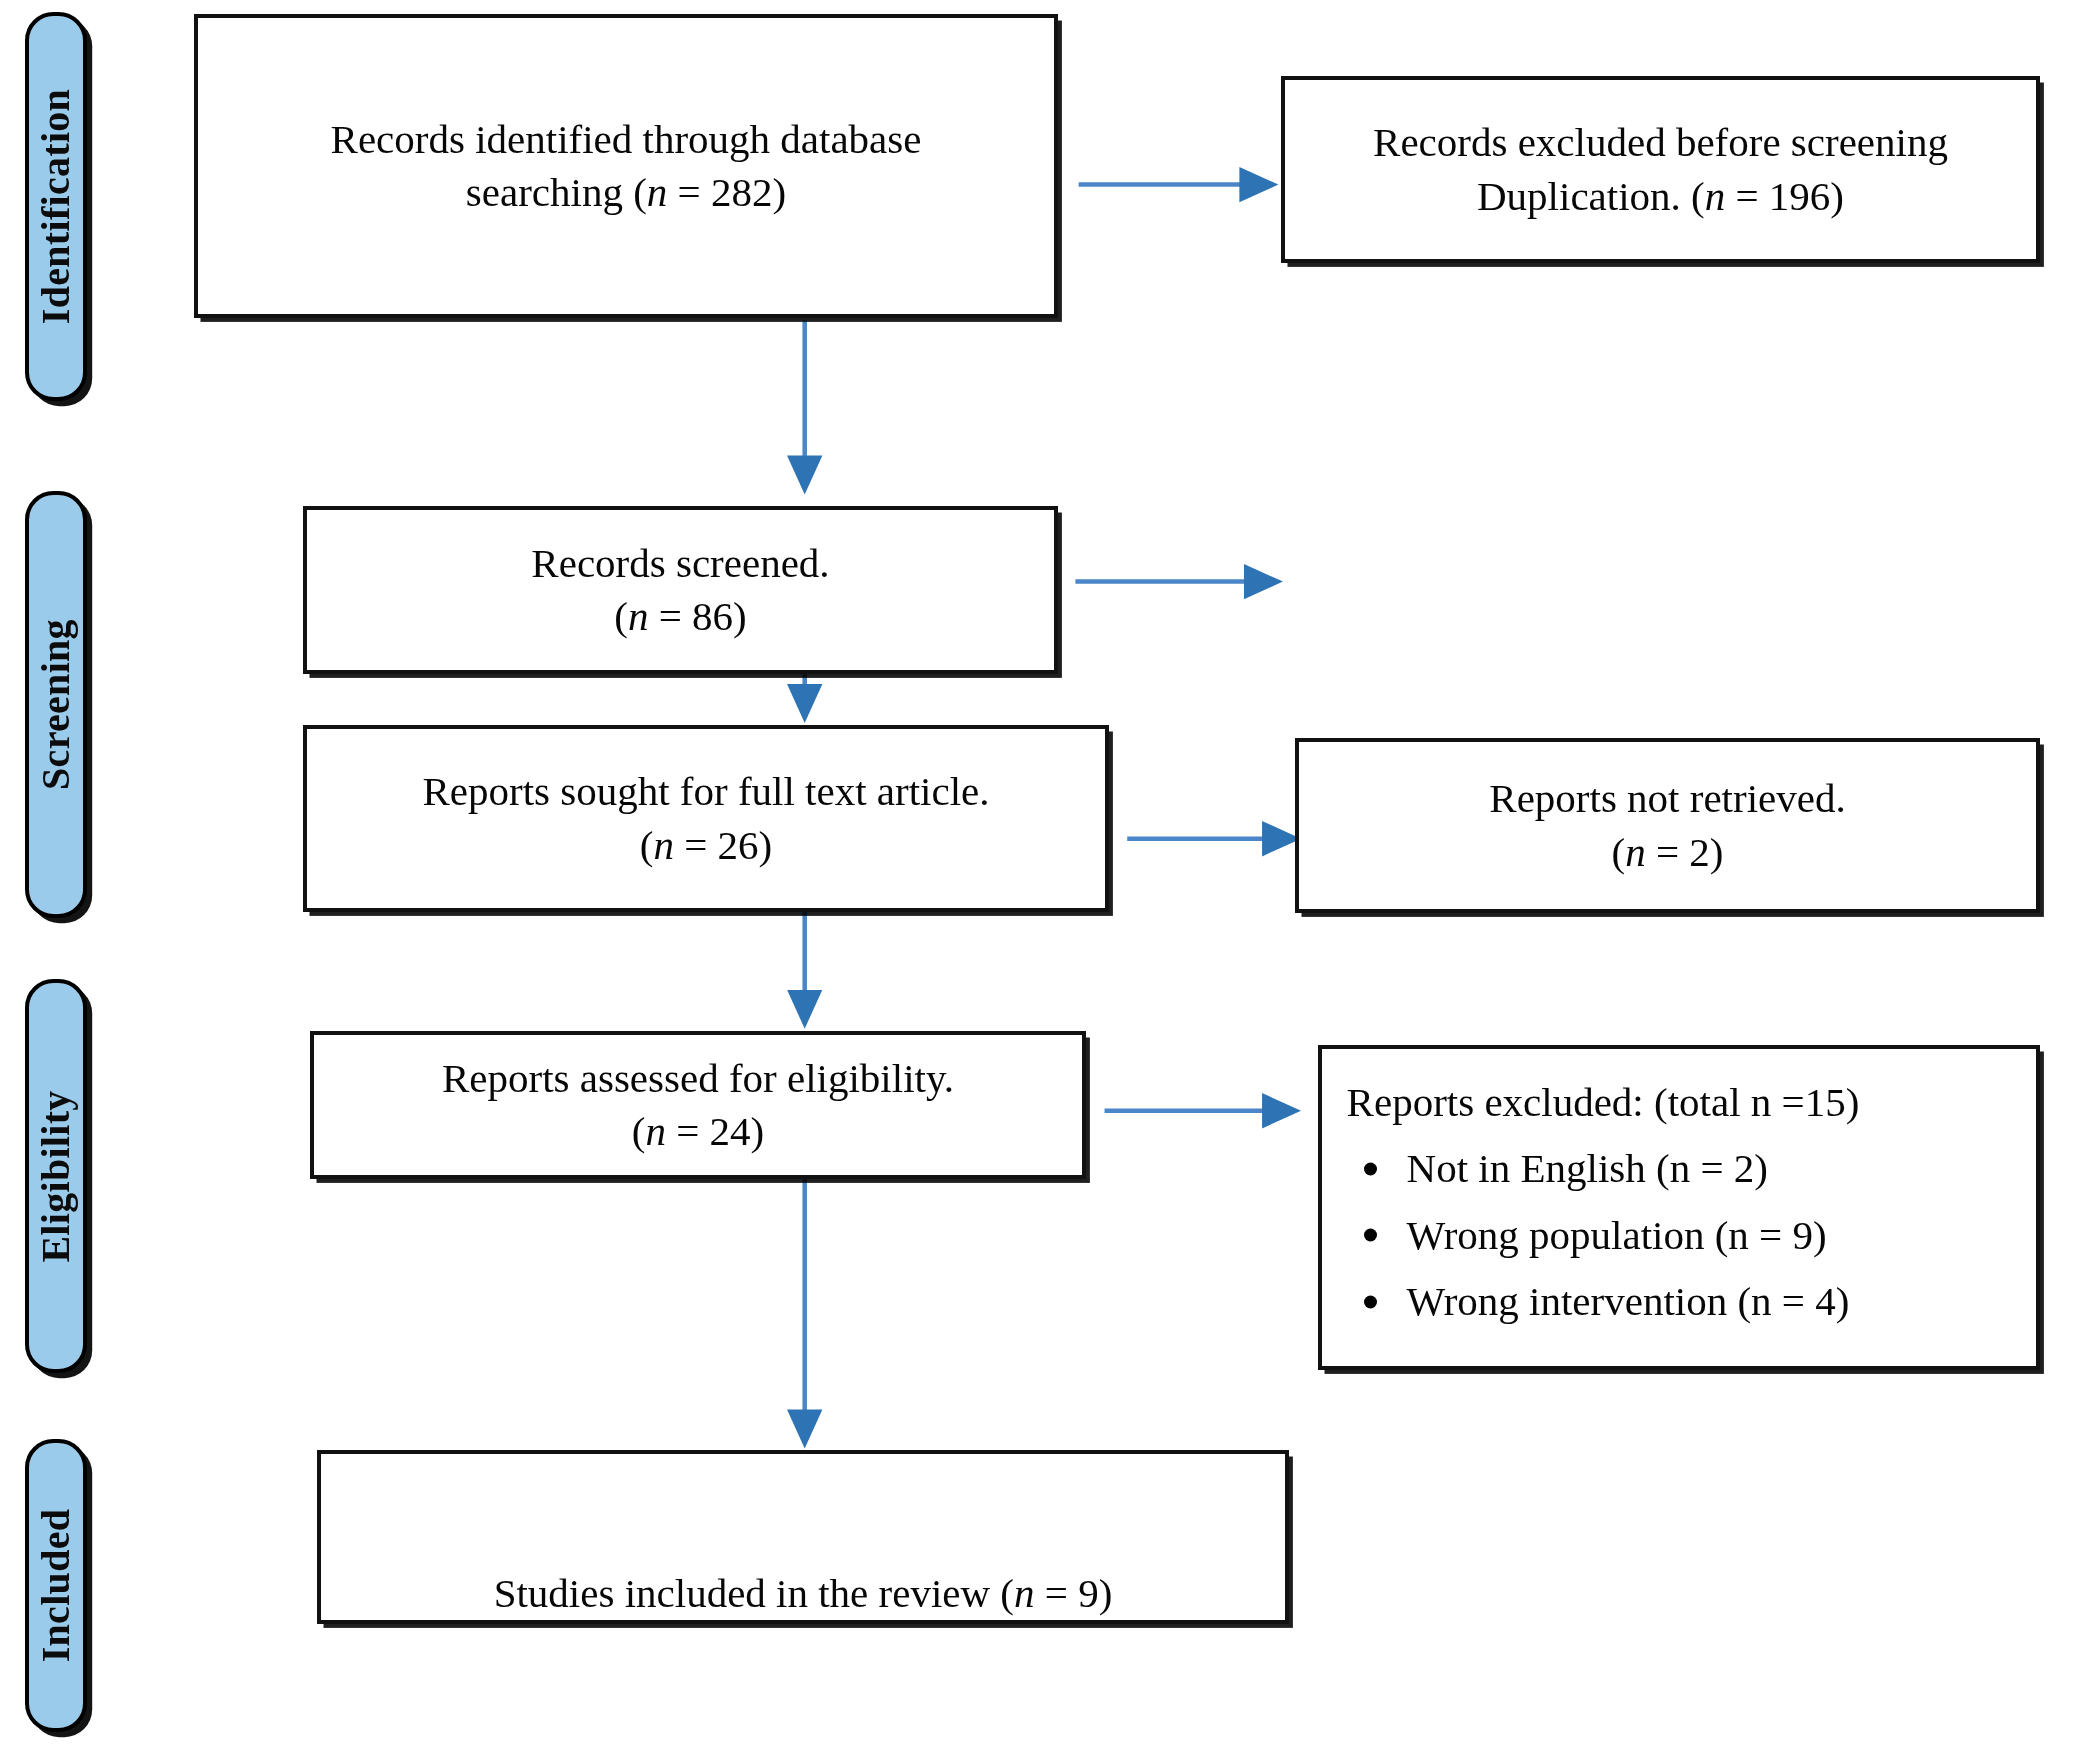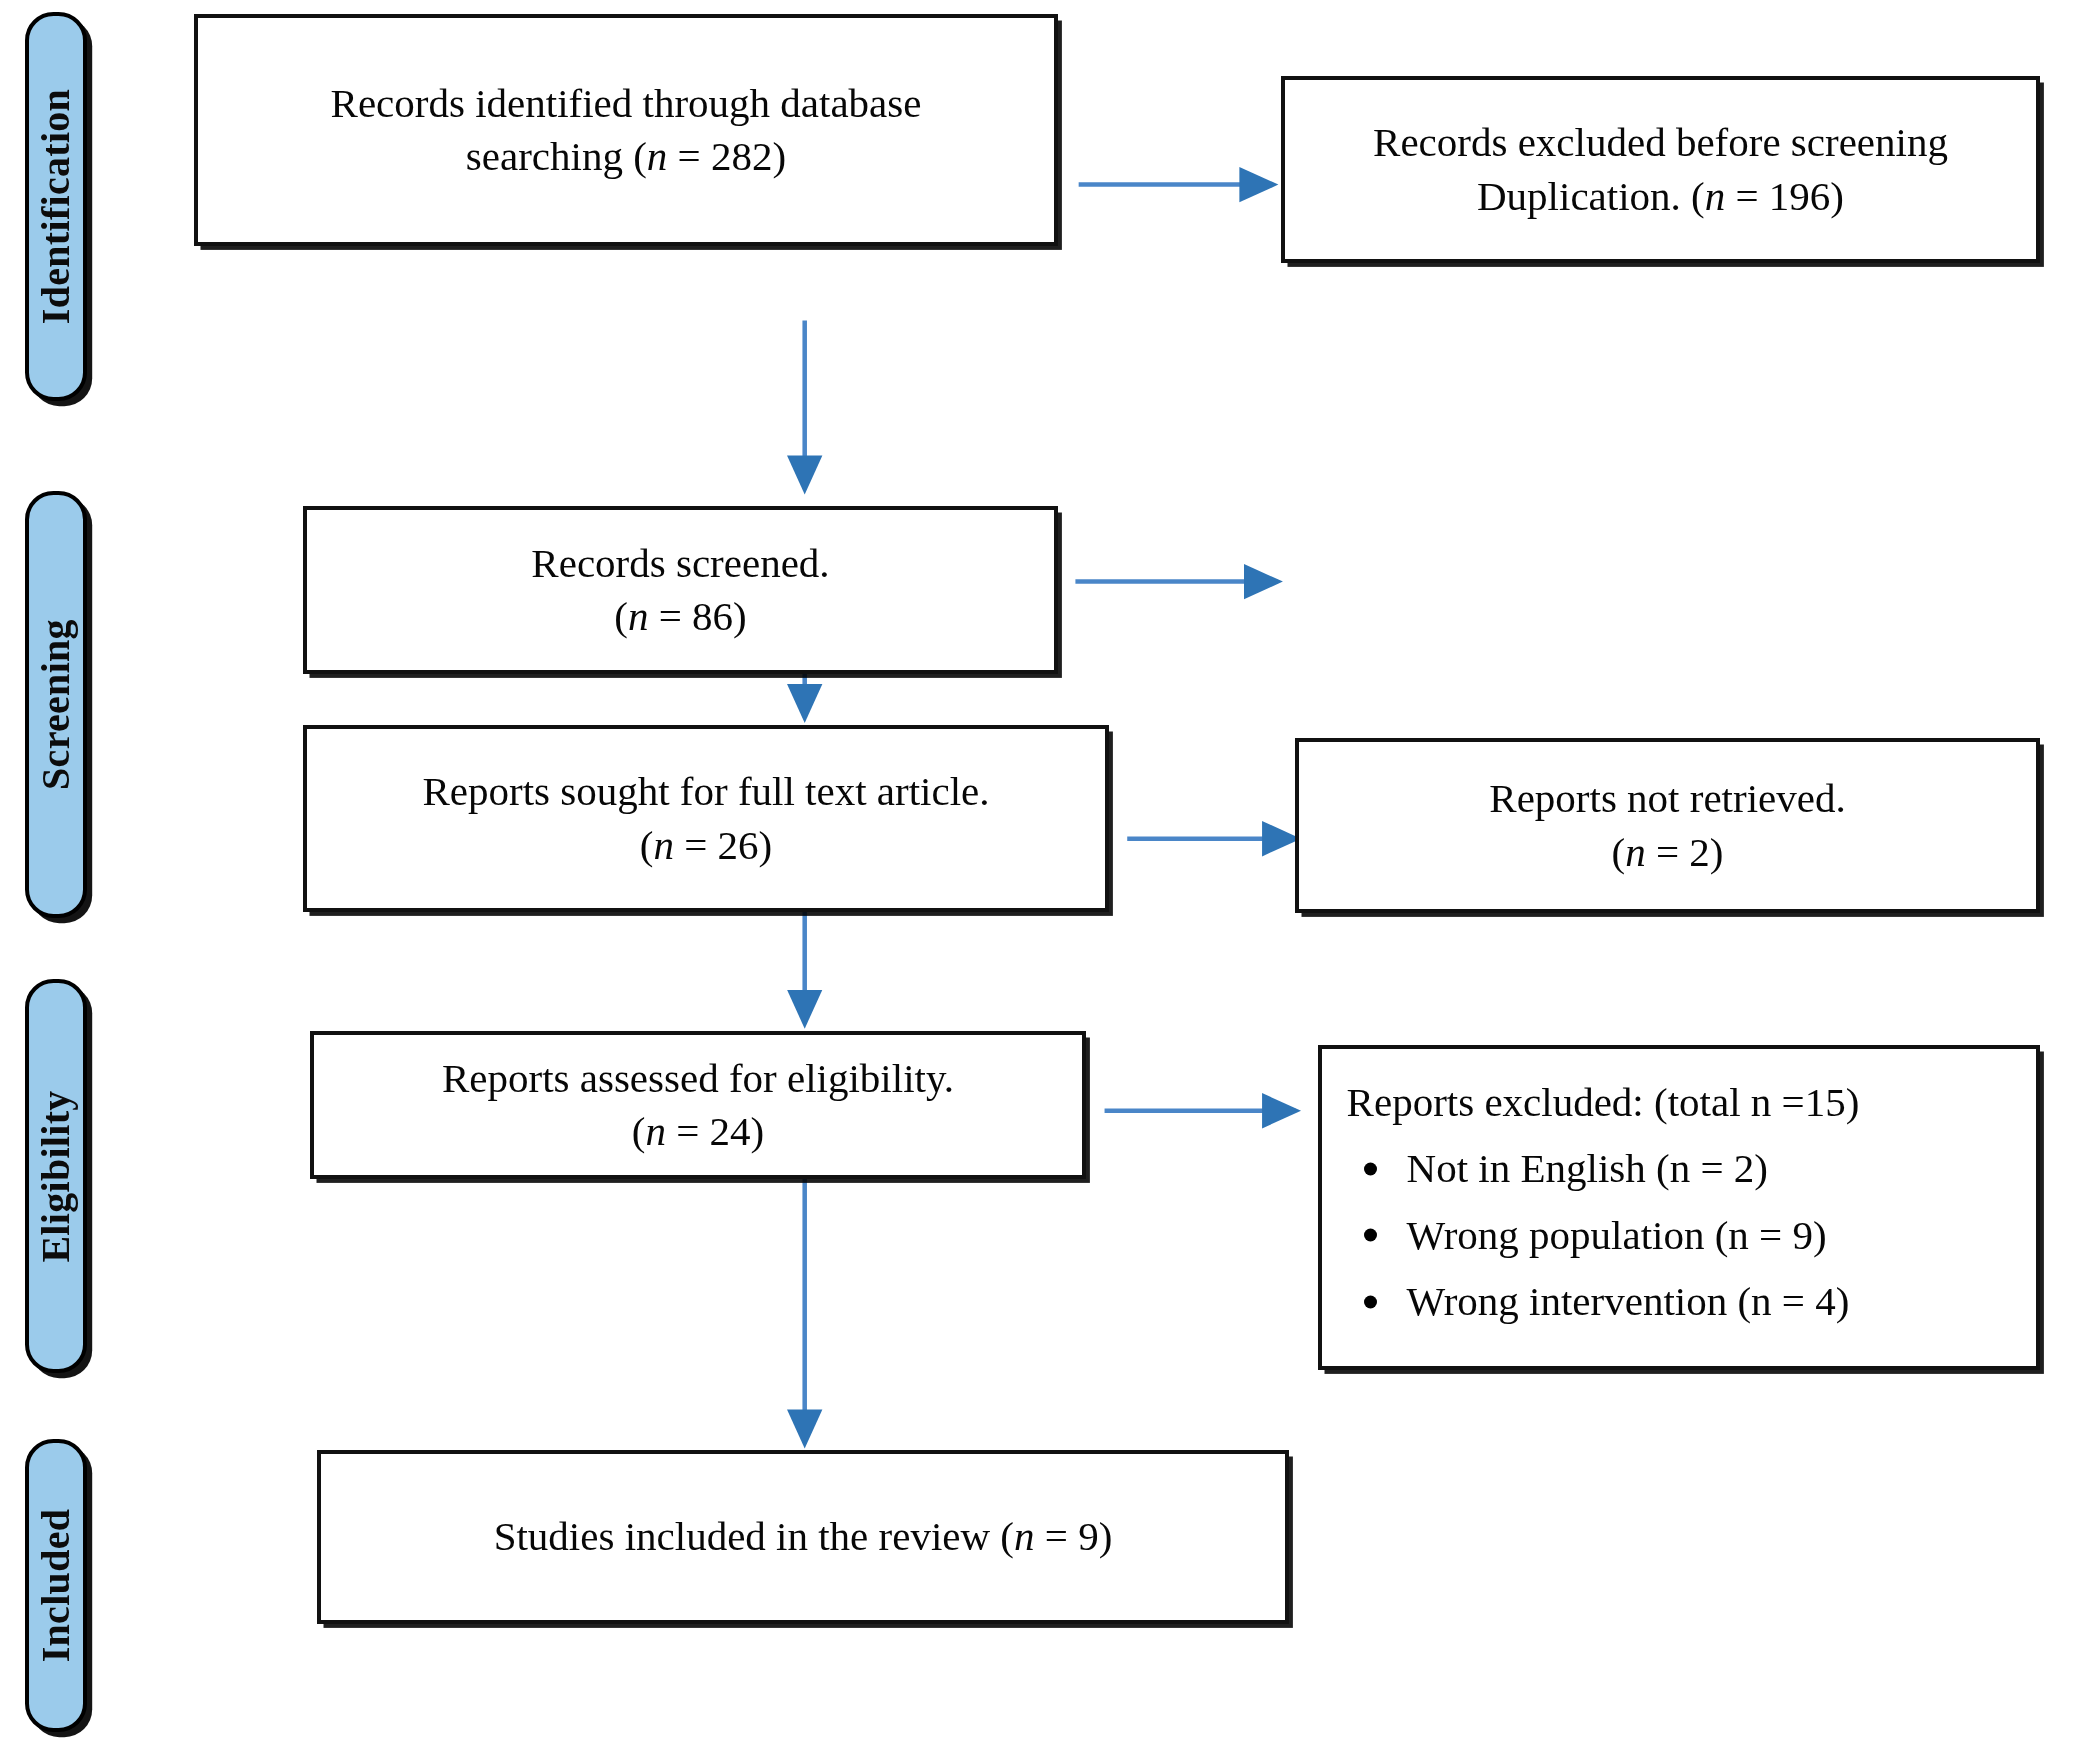--- a/index.html
+++ b/index.html
@@ -144,21 +144,21 @@
   </div>
 
   <div class="stage-pill" style="left:24.6px; top:979px; width:62px; height:394px;">
     <span class="pill-label">Eligibility</span>
   </div>
 
   <div class="stage-pill" style="left:24.6px; top:1439px; width:62px; height:293px;">
     <span class="pill-label">Included</span>
   </div>
 
-  <div class="flow-box" style="left:194px; top:14.2px; width:864px; height:232px;">
+  <div class="flow-box" style="left:194px; top:14.2px; width:864px; height:304px;">
     <div class="box-text">
       <span>Records identified through database</span><br>
       <span>searching (</span><span class="ital">n</span><span> = 282)</span>
     </div>
   </div>
 
   <div class="flow-box" style="left:1281px; top:76px; width:759px; height:187px;">
     <div class="box-text">
       <span>Records excluded before screening</span><br>
       <span>Duplication. (</span><span class="ital">n</span><span> = 196)</span>
@@ -206,20 +206,20 @@
         <li>
           <span class="bullet"></span><span>Wrong population (</span><span class="ital">n</span><span> = 9)</span>
         </li>
         <li>
           <span class="bullet"></span><span>Wrong intervention (</span><span class="ital">n</span><span> = 4)</span>
         </li>
       </ul>
     </div>
   </div>
 
-  <div class="flow-box" style="left:317px; top:1450px; width:972px; height:174px;">
+  <div class="flow-box" style="left:317px; top:1450px; width:972px; height:174px;align-items:flex-end;">
     <div class="box-text">
       <span>Studies included in the review (</span><span class="ital">n</span><span> = 9)</span>
     </div>
   </div>
 
 </div>
 
 
 </body></html>

